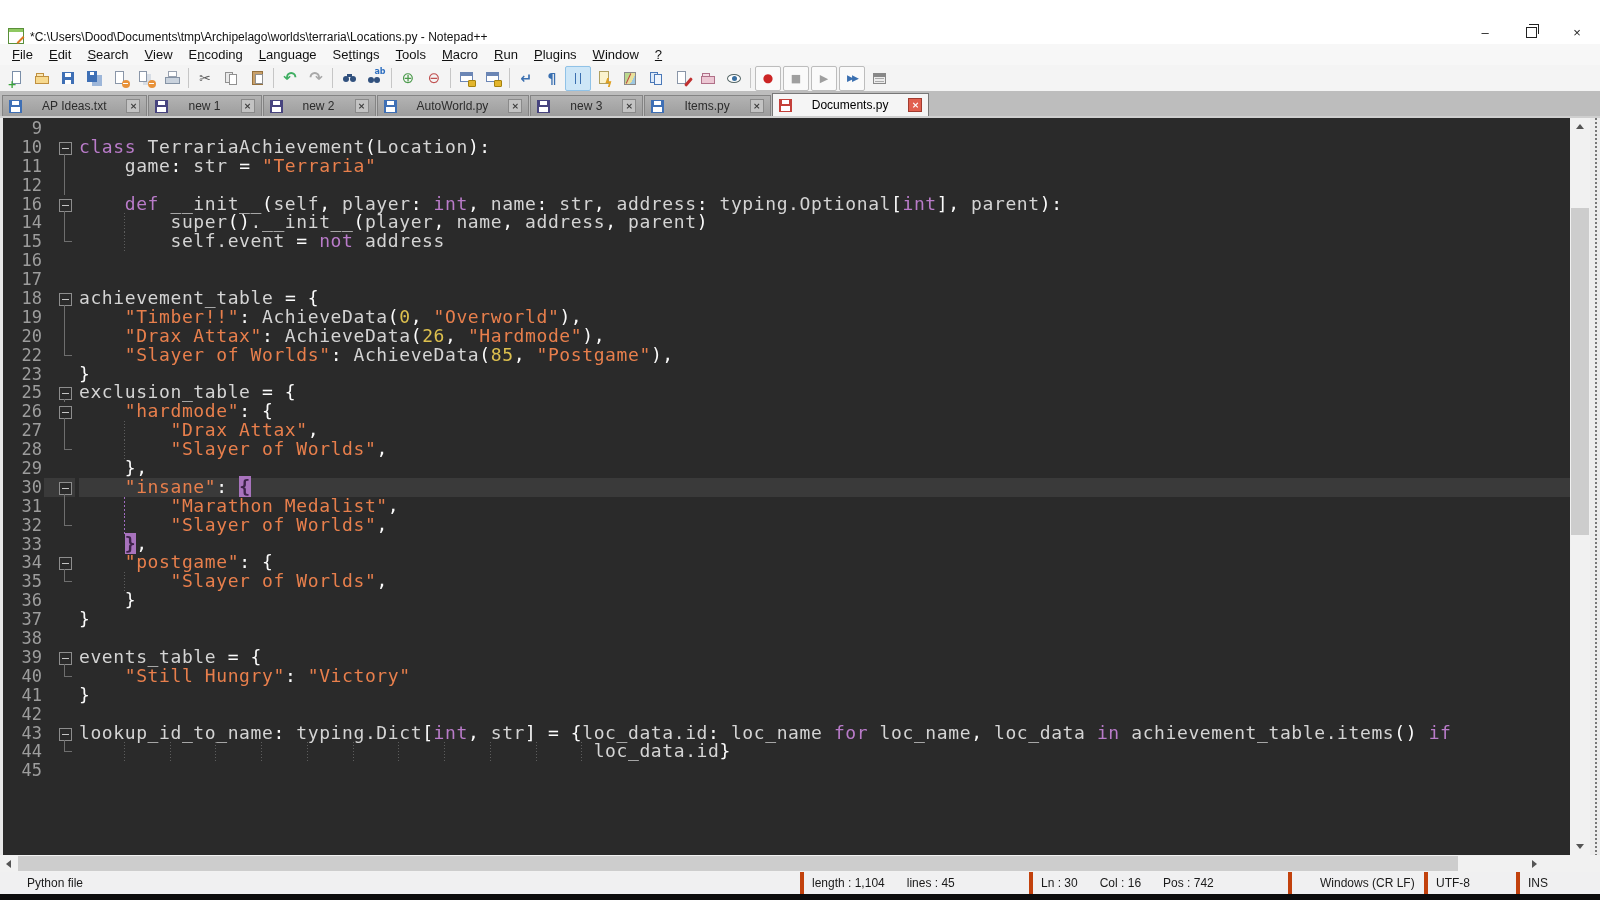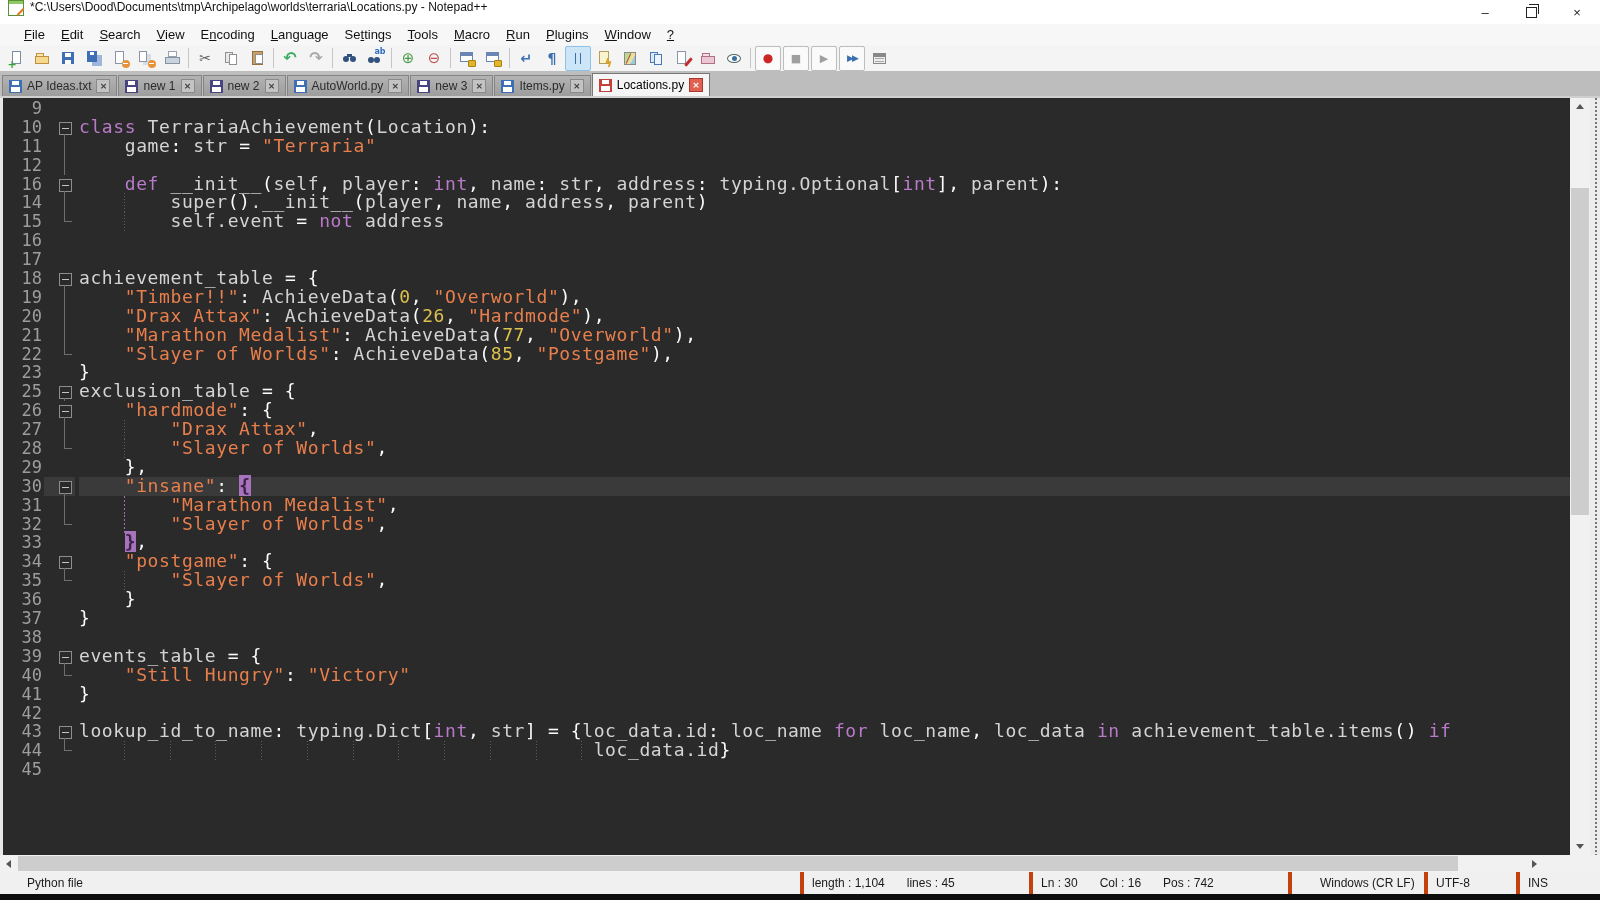--- a/index.html
+++ b/index.html
@@ -1,29 +1,29 @@
 <!DOCTYPE html>
 <html style="--titlebar-bg: #ffffff; --tabbar-bg: #bdbdbd; --editor-bg: #2a2a2a; --current-line: #3a3a3a; --keyword: #b97bc9; --string: #e87f4c; --number: #ddc04e; --plain: #d4d4d4; --operator: #fbfbfb; --line-number: #9d9d9d; --brace-match: #a873bd; --status-bg: #f0f0f1; --scroll-track: #f1f1f1; --scroll-thumb: #cdcdcd; --accent-close: #e1604f; --floppy-blue: #3e6fb5; --floppy-dark: #47447f; --floppy-red: #c4403a;"><head>
 <meta charset="utf-8">
 <style>
   html,body{margin:0;padding:0;background:#000;}
   .window{position:relative;width:1600px;height:900px;background:#fff;overflow:hidden;
           font-family:"Liberation Sans",sans-serif;display:flex;flex-direction:column;}
   
-  .titlebar{height:24px;background:var(--titlebar-bg);display:flex;align-items:flex-start;flex:none;}
+  .titlebar{height:24px;background:var(--titlebar-bg);display:flex;align-items:flex-end;flex:none;margin-top:20px;}
   .np-ico{width:14px;height:14px;margin:0 6px 0 8px;background:#fff;border:1px solid #5a8f3a;position:relative;flex:none;}
   .np-ico::before{content:"";position:absolute;left:0;top:0;right:0;height:3px;background:#8fc861;}
   .np-ico::after{content:"";position:absolute;right:-2px;bottom:2px;width:9px;height:2px;background:#e07820;transform:rotate(-45deg);}
   .title-text{font-size:12px;color:#111;white-space:nowrap;}
   .win-controls{margin-left:auto;display:flex;height:100%;}
   .win-btn{width:46px;height:100%;display:flex;align-items:center;justify-content:center;font-size:13px;color:#222;}
   .restore-glyph{width:9px;height:9px;border:1px solid #222;position:relative;background:#fff;}
   .restore-glyph::before{content:"";position:absolute;left:2px;top:-4px;width:9px;height:9px;border:1px solid #222;border-bottom:none;border-left:none;}
   
-  .menubar{height:21px;background:#f7f7f7;display:flex;align-items:center;padding-left:16px;flex:none;}
+  .menubar{height:21px;background:#f7f7f7;display:flex;align-items:center;padding-left:4px;flex:none;}
   .menu-item{font-size:13px;color:#111;padding:2px 8px;white-space:nowrap;}
   .menu-item u{text-decoration:underline;}
   
   .toolbar{height:26px;background:#f4f4f4;display:flex;align-items:center;padding-left:3px;flex:none;}
   .tb-sep{width:1px;height:20px;background:#c6c6c6;margin:0 3px;flex:none;}
   .tbtn{width:24px;height:23px;display:flex;align-items:center;justify-content:center;border:1px solid transparent;border-radius:2px;flex:none;position:relative;}
   .tbtn.pressed{background:#cde6f7;border-color:#90c2e7;}
   .tbtn.framed{border-color:#bdbdbd;background:#fafafa;margin:0 1px;}
   .glyph{font-family:"DejaVu Sans",sans-serif;line-height:1;}
   .gi{position:relative;width:17px;height:17px;}
@@ -65,21 +65,21 @@
   .gi.monitoring::before{left:3px;top:1px;width:9px;height:13px;background:#fff;border:1px solid #8a96a8;}
   .gi.monitoring::after{right:1px;bottom:0;width:3px;height:10px;background:#c03030;transform:rotate(40deg);border-radius:1px;}
   .gi.folder-ws::before{left:1px;top:6px;width:14px;height:8px;background:#ecc7d3;border:1px solid #b07088;}
   .gi.folder-ws::after{left:2px;top:3px;width:8px;height:4px;background:#f4dce4;border:1px solid #b07088;}
   .gi.eye::before{left:1px;top:4px;width:14px;height:9px;background:#fff;border:1px solid #566;border-radius:50%;}
   .gi.eye::after{left:6px;top:6px;width:5px;height:5px;background:#3a6fa0;border-radius:50%;}
   .gi.macro-save::before{left:2px;top:3px;width:13px;height:11px;background:#ececec;border:1px solid #888;border-top:4px solid #888;}
   .gi.macro-save::after{left:4px;top:8px;width:9px;height:1px;background:#aaa;box-shadow:0 3px 0 #aaa;}
   
   .tabbar{height:23px;background:var(--tabbar-bg);display:flex;align-items:flex-end;padding:2px 0 0 2px;flex:none;}
-  .tab{display:inline-flex;align-items:center;gap:5px;height:20px;padding:0 6px;margin-right:1px;
+  .tab{display:inline-flex;align-items:center;gap:20px;height:20px;padding:0 6px;margin-right:1px;
        font-size:12px;color:#2c2c2c;background:linear-gradient(#b3b3b3,#9d9d9d);
        border:1px solid #848484;border-bottom:none;white-space:nowrap;}
   .tab.active{background:#f5f5f5;color:#000;height:22px;border-color:#777;}
   .flop{width:13px;height:13px;position:relative;flex:none;}
   .flop::before{content:"";position:absolute;left:3px;top:1px;right:3px;height:4px;background:#fff;}
   .flop::after{content:"";position:absolute;left:2px;bottom:1px;right:2px;height:5px;background:#fff;}
   .flop.saved{background:var(--floppy-blue);}
   .flop.saved_dark{background:var(--floppy-dark);}
   .flop.modified{background:var(--floppy-red);}
   .tab-close{width:12px;height:12px;display:flex;align-items:center;justify-content:center;
@@ -303,21 +303,21 @@
         <span>new 3</span>
         <span class="tab-close">×</span>
       </div>
       <div class="tab">
         <span class="flop saved"></span>
         <span>Items.py</span>
         <span class="tab-close">×</span>
       </div>
       <div class="tab active">
         <span class="flop modified"></span>
-        <span>Locations.py</span>
+        <span>Documents.py</span>
         <span class="tab-close">×</span>
       </div>
     </div>
 
   <div class="editor-wrap">
     <div class="edge-left"></div>
     <div class="edit-main">
       <div class="rows" id="rows">
           <div class="row">
             <span class="ln">9</span>
@@ -371,25 +371,20 @@
           </div>
           <div class="row">
             <span class="ln">19</span>
             <span class="fold line"></span>
             <span class="codeline"><span class="tk-p">    </span><span class="tk-s">"Timber!!"</span><span class="tk-o">:</span><span class="tk-p"> AchieveData</span><span class="tk-o">(</span><span class="tk-n">0</span><span class="tk-o">,</span><span class="tk-p"> </span><span class="tk-s">"Overworld"</span><span class="tk-o">),</span></span>
           </div>
           <div class="row">
             <span class="ln">20</span>
             <span class="fold line"></span>
             <span class="codeline"><span class="tk-p">    </span><span class="tk-s">"Drax Attax"</span><span class="tk-o">:</span><span class="tk-p"> AchieveData</span><span class="tk-o">(</span><span class="tk-n">26</span><span class="tk-o">,</span><span class="tk-p"> </span><span class="tk-s">"Hardmode"</span><span class="tk-o">),</span></span>
-          </div>
-          <div class="row">
-            <span class="ln">21</span>
-            <span class="fold line"></span>
-            <span class="codeline"><span class="tk-p">    </span><span class="tk-s">"Marathon Medalist"</span><span class="tk-o">:</span><span class="tk-p"> AchieveData</span><span class="tk-o">(</span><span class="tk-n">77</span><span class="tk-o">,</span><span class="tk-p"> </span><span class="tk-s">"Overworld"</span><span class="tk-o">),</span></span>
           </div>
           <div class="row">
             <span class="ln">22</span>
             <span class="fold end"></span>
             <span class="codeline"><span class="tk-p">    </span><span class="tk-s">"Slayer of Worlds"</span><span class="tk-o">:</span><span class="tk-p"> AchieveData</span><span class="tk-o">(</span><span class="tk-n">85</span><span class="tk-o">,</span><span class="tk-p"> </span><span class="tk-s">"Postgame"</span><span class="tk-o">),</span></span>
           </div>
           <div class="row">
             <span class="ln">23</span>
             <span class="fold"></span>
             <span class="codeline"><span class="tk-o">}</span></span>

